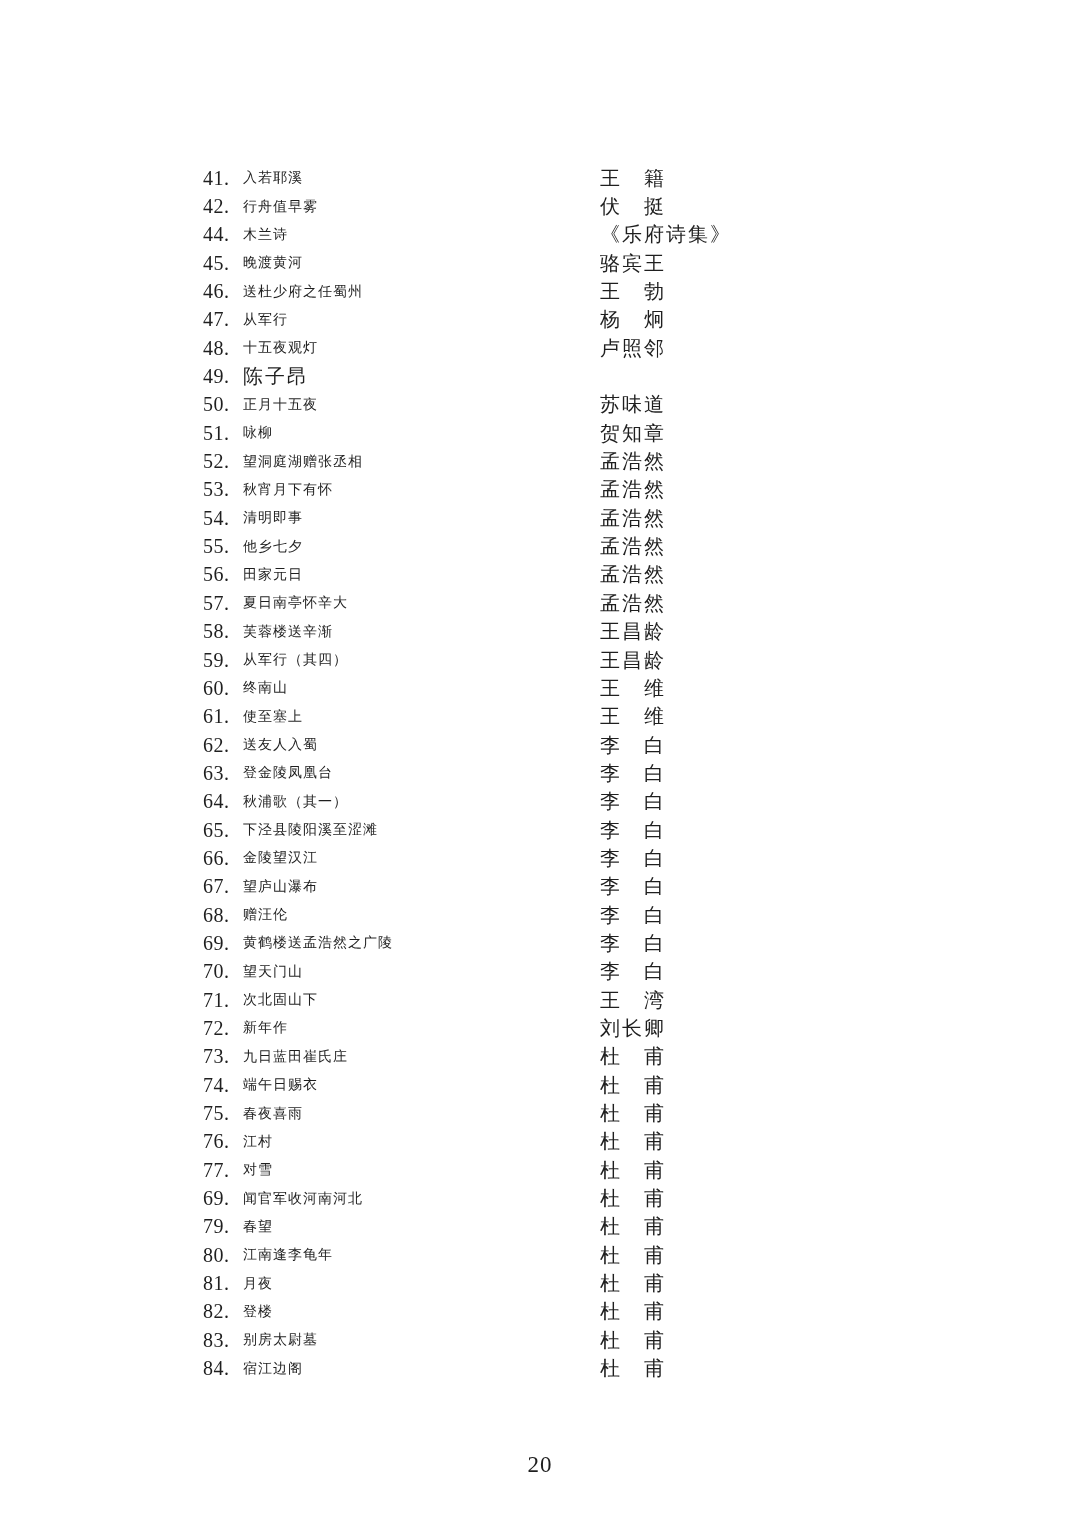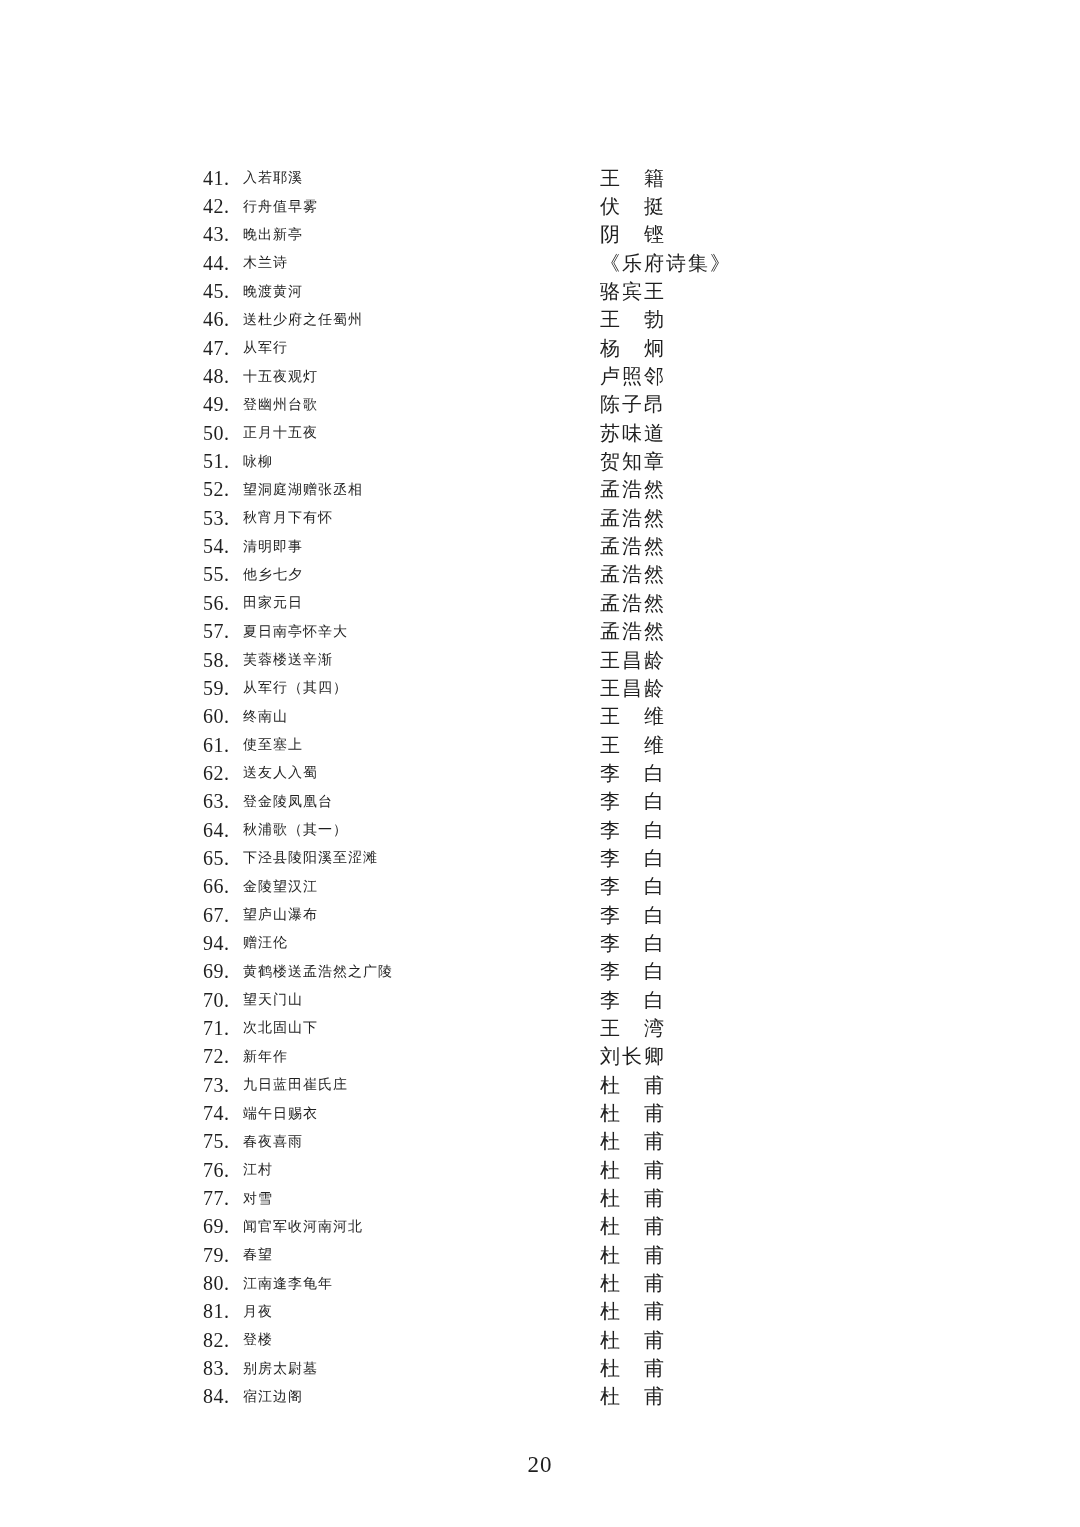--- a/index.html
+++ b/index.html
@@ -63,25 +63,20 @@
         <span class="title">入若耶溪</span>
         <span class="author">王　籍</span>
       </div>
 
       <div class="row">
         <span class="num">42.</span>
         <span class="title">行舟值早雾</span>
         <span class="author">伏　挺</span>
       </div>
 
-      <div class="row">
-        <span class="num">43.</span>
-        <span class="title">晚出新亭</span>
-        <span class="author">阴　铿</span>
-      </div>
 
       <div class="row">
         <span class="num">44.</span>
         <span class="title">木兰诗</span>
         <span class="author">《乐府诗集》</span>
       </div>
 
       <div class="row">
         <span class="num">45.</span>
         <span class="title">晚渡黄河</span>
@@ -101,21 +96,20 @@
       </div>
 
       <div class="row">
         <span class="num">48.</span>
         <span class="title">十五夜观灯</span>
         <span class="author">卢照邻</span>
       </div>
 
       <div class="row">
         <span class="num">49.</span>
-        <span class="title">登幽州台歌</span>
         <span class="author">陈子昂</span>
       </div>
 
       <div class="row">
         <span class="num">50.</span>
         <span class="title">正月十五夜</span>
         <span class="author">苏味道</span>
       </div>
 
       <div class="row">
@@ -214,21 +208,21 @@
         <span class="author">李　白</span>
       </div>
 
       <div class="row">
         <span class="num">67.</span>
         <span class="title">望庐山瀑布</span>
         <span class="author">李　白</span>
       </div>
 
       <div class="row">
-        <span class="num">94.</span>
+        <span class="num">68.</span>
         <span class="title">赠汪伦</span>
         <span class="author">李　白</span>
       </div>
 
       <div class="row">
         <span class="num">69.</span>
         <span class="title">黄鹤楼送孟浩然之广陵</span>
         <span class="author">李　白</span>
       </div>
 

